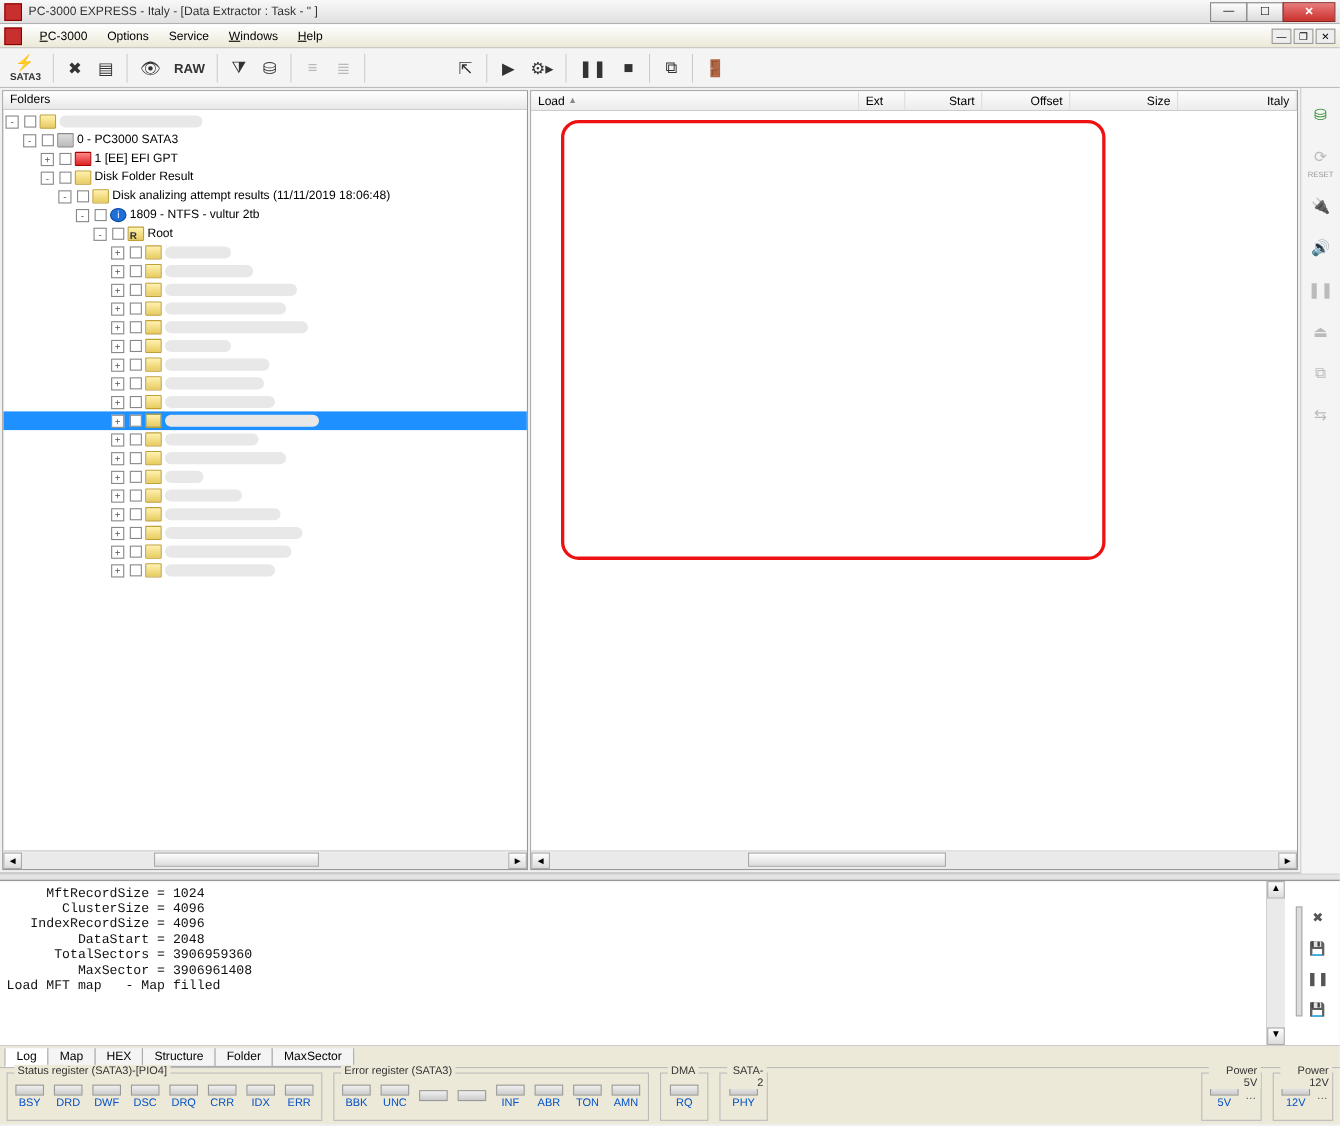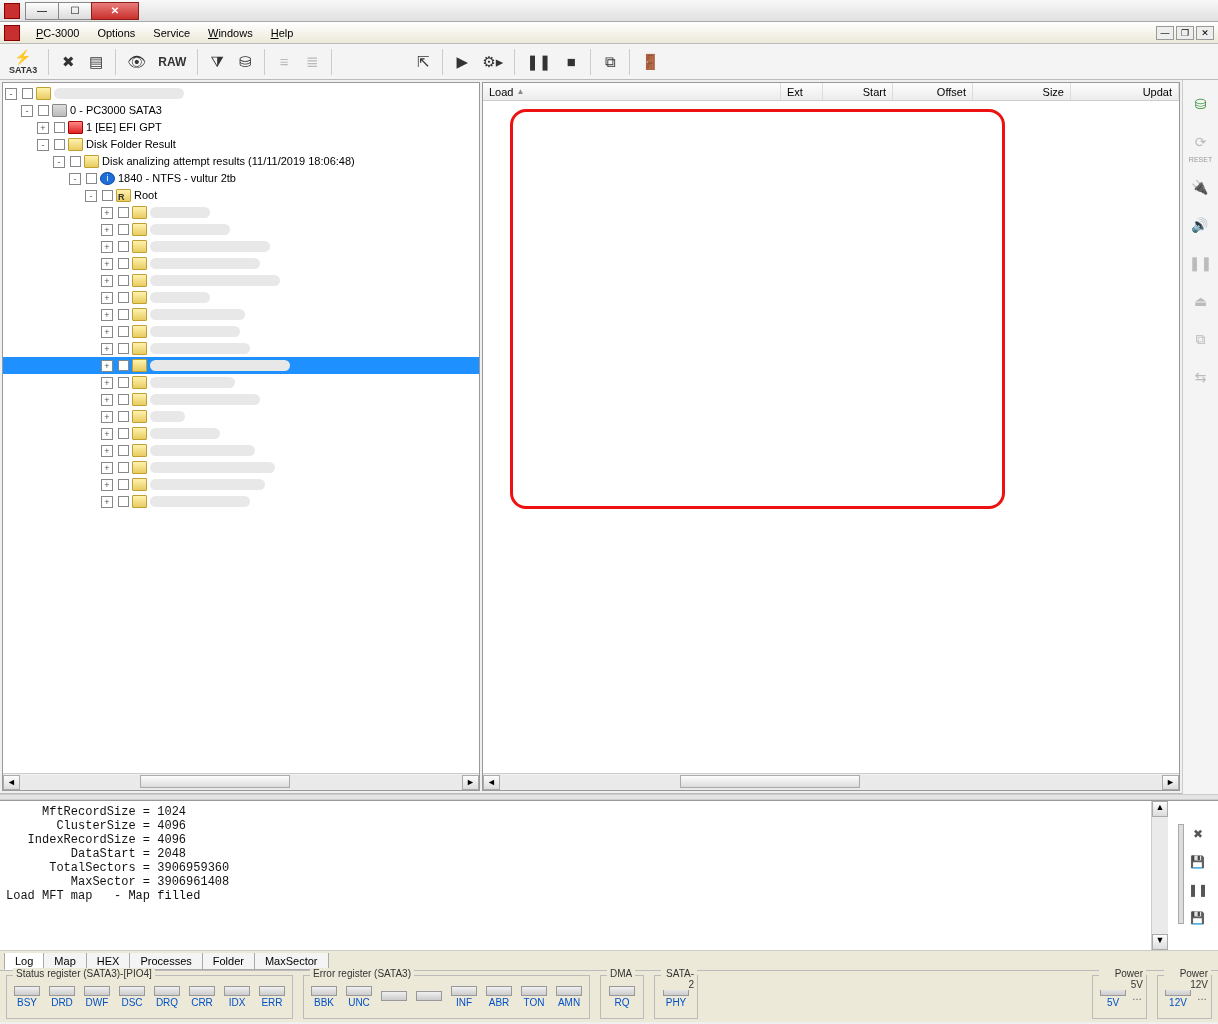--- a/index.html
+++ b/index.html
@@ -171,20 +171,21 @@
 .reg .light{width:26px;height:10px;background:linear-gradient(to bottom,#f0f0f0,#ccc);border:1px solid #999;}
 .reg .rlabel{font-size:10px;color:#0050c8;}
 .reggroup.dma .reg,.reggroup.sata2 .reg{width:34px;}
 .flexsp{flex:1;}
 </style>
 </head>
 <body>
 
 <div class="titlebar">
   <div class="appicon"></div>
+  <div class="title">PC-3000 EXPRESS - Italy - [Data Extractor : Task - "                               ]</div>
   <div class="winbtns">
     <div class="winbtn min"></div>
     <div class="winbtn max"></div>
     <div class="winbtn close"></div>
   </div>
 </div>
 
 <div class="menubar">
   <div class="appicon2"></div>
   <span class="mitem"><u>P</u>C-3000</span>
@@ -256,20 +257,21 @@
   <div class="tbsep"></div>
   <div class="tbbtn">
       <span class="glyph">🚪</span>
     </div>
 </div>
 
 <div style="display:flex;">
 <div class="workarea" style="flex:1">
 
   <div class="folderspane">
+    <div class="phead">Folders</div>
     <div class="tree">
       <ul id="treeroot">
             <li>
               <div class="row">
                 <span class="ind" style="width: 0px;"></span>
                 <span class="exp">-</span>
                 <span class="chk"></span>
                 <span class="ficon "></span>
                 <span class="blur" style="width: 130px;">x</span>
               </div>
@@ -309,21 +311,21 @@
                 <span class="ficon "></span>
                 <span>Disk analizing attempt results (11/11/2019 18:06:48)</span>
               </div>
             </li>
             <li>
               <div class="row">
                 <span class="ind" style="width: 64px;"></span>
                 <span class="exp">-</span>
                 <span class="chk"></span>
                 <span class="ficon info">i</span>
-                <span>1840 - NTFS - vultur 2tb</span>
+                <span>1809 - NTFS - vultur 2tb</span>
               </div>
             </li>
             <li>
               <div class="row">
                 <span class="ind" style="width: 80px;"></span>
                 <span class="exp">-</span>
                 <span class="chk"></span>
                 <span class="ficon r"></span>
                 <span>Root</span>
               </div>
@@ -504,21 +506,21 @@
   <div class="listpane">
     <div class="listhead">
       <div class="lcol" style="width:298px">
             <span>Load</span>
             <span class="sort">▲</span>
           </div>
       <div class="lcol" style="width:42px">Ext</div>
       <div class="lcol" style="width:70px;justify-content:flex-end">Start</div>
       <div class="lcol" style="width:80px;justify-content:flex-end">Offset</div>
       <div class="lcol" style="width:98px;justify-content:flex-end">Size</div>
-      <div class="lcol" style="flex:1;justify-content:flex-end">Updat</div>
+      <div class="lcol" style="flex:1;justify-content:flex-end">Italy</div>
     </div>
     <div class="listbody">
       <div class="redbox"></div>
     </div>
     <div class="hscroll">
       <div class="arr">◄</div>
           <div class="track">
             <div class="thumb"></div>
           </div>
           <div class="arr">►</div>
@@ -574,21 +576,21 @@
           </div>
       </div>
     </div>
   </div>
 </div>
 
 <div class="logtabs">
   <div class="ltab active">Log</div>
   <div class="ltab">Map</div>
   <div class="ltab">HEX</div>
-  <div class="ltab">Processes</div>
+  <div class="ltab">Structure</div>
   <div class="ltab">Folder</div>
   <div class="ltab">MaxSector</div>
 </div>
 
 <div class="statusbar">
   <div class="reggroup">
     <div class="glabel">Status register (SATA3)-[PIO4]</div>
     <div id="sreg" style="display: flex; gap: 3px;">
         <div class="reg">
           <div class="light"></div>

